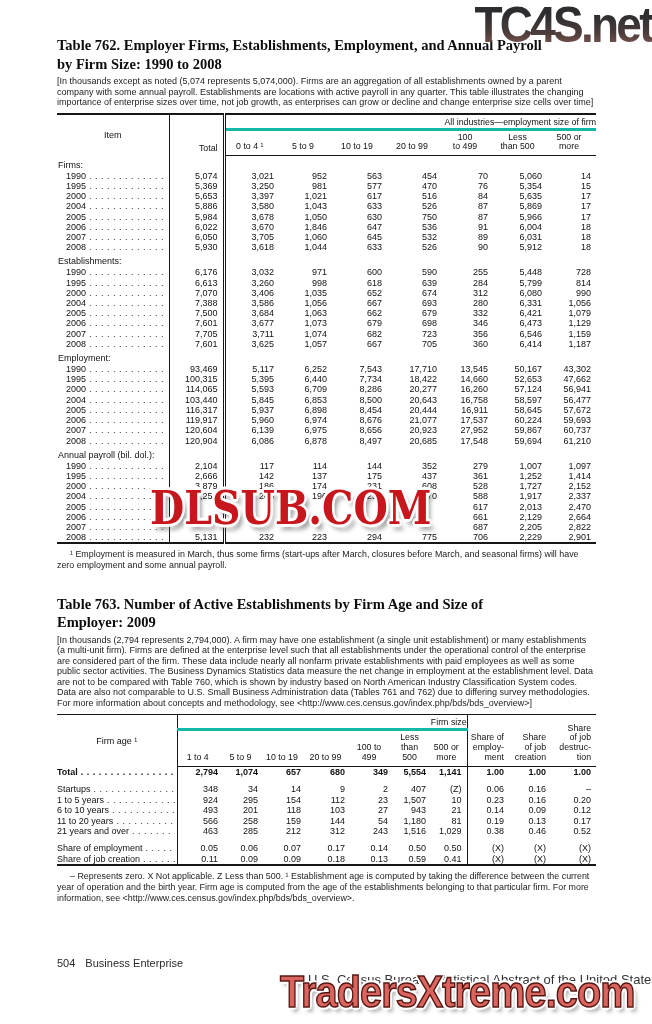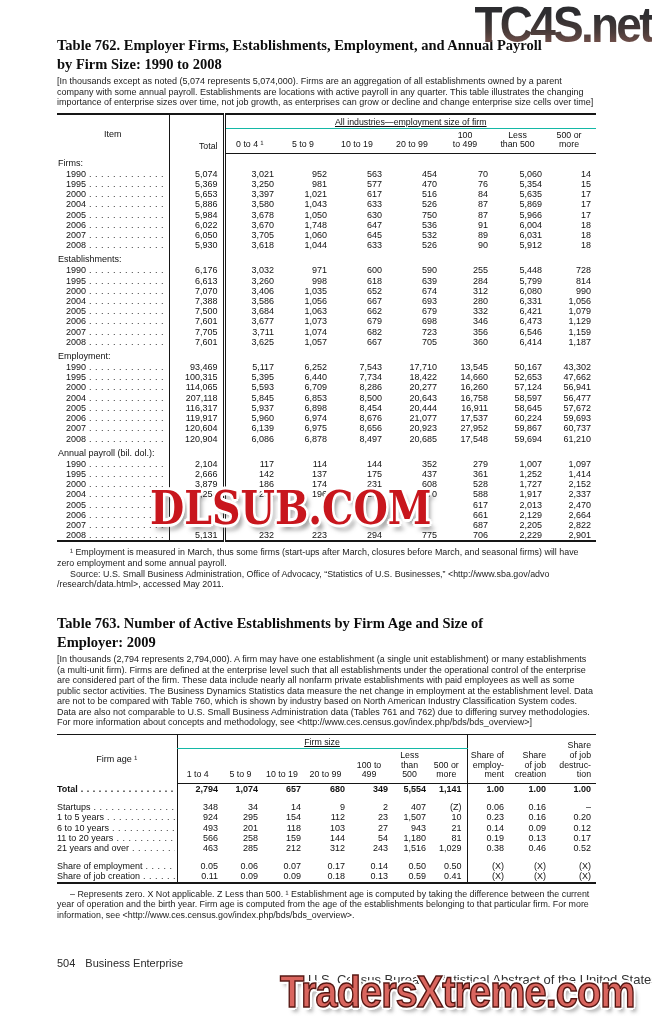--- a/index.html
+++ b/index.html
@@ -28,21 +28,21 @@
   .dots { flex:1 1 auto; overflow:hidden; white-space:nowrap; margin:0 2px 0 3px; color:#222; }
   .dots::after { content:". . . . . . . . . . . . . . . . . . . . . . . . . . . . . . . . . . . ."; letter-spacing:0.5px; }
   .sec-label { padding:4px 0 1px 1px; white-space:nowrap; }
   #t762 .lead { padding-left:9px; }
 
   
   #t762 { margin-top:5px; border-top:2px solid #161616; border-bottom:2px solid #161616; }
   #t762 thead tr.lastHead th { border-bottom:1px solid #161616; }
   .th-item  { text-align:center; vertical-align:middle; font-size:9px; }
   .th-total { text-align:right; vertical-align:bottom; padding:0 5px 3px 0; }
-  .spanner  { text-align:center; border-bottom:1px solid #14b8a6; padding:2px 0 1px 0;text-decoration:underline; }
+  .spanner  { text-align:right; border-bottom:3px solid #14b8a6; padding:2px 0 1px 0; }
   .colhead  { text-align:center; vertical-align:bottom; white-space:pre-line;
               padding:2px 5px 3px 0; line-height:1.12; }
 
   
   #t763 { margin-top:6px; border-top:1.5px solid #161616; border-bottom:2px solid #161616; }
   #t763 thead tr.lastHead th, #t763 thead th.sharehead { border-bottom:1.5px solid #161616; }
   .th-firmage { text-align:center; vertical-align:middle; font-size:9px; }
   .sharehead { text-align:right; vertical-align:bottom; white-space:pre-line;
                padding:2px 5px 3px 0; line-height:1.12; }
   #t763 tr.bold td { font-weight:bold; }
@@ -213,21 +213,21 @@
           </tr>
           <tr>
             <td class="rowlab">
               <div class="lead">
                 <span class="yr">2006</span>
                 <span class="dots"></span>
               </div>
             </td>
             <td class="num vl">6,022</td>
             <td class="num vdl">3,670</td>
-            <td class="num">1,748</td>
+            <td class="num">1,846</td>
             <td class="num">647</td>
             <td class="num">536</td>
             <td class="num">91</td>
             <td class="num">6,004</td>
             <td class="num">18</td>
           </tr>
           <tr>
             <td class="rowlab">
               <div class="lead">
                 <span class="yr">2007</span>
@@ -445,21 +445,21 @@
             <td class="num">57,124</td>
             <td class="num">56,941</td>
           </tr>
           <tr>
             <td class="rowlab">
               <div class="lead">
                 <span class="yr">2004</span>
                 <span class="dots"></span>
               </div>
             </td>
-            <td class="num vl">207,118</td>
+            <td class="num vl">103,440</td>
             <td class="num vdl">5,845</td>
             <td class="num">6,853</td>
             <td class="num">8,500</td>
             <td class="num">20,643</td>
             <td class="num">16,758</td>
             <td class="num">58,597</td>
             <td class="num">56,477</td>
           </tr>
           <tr>
             <td class="rowlab">
@@ -655,21 +655,20 @@
             <td class="num">294</td>
             <td class="num">775</td>
             <td class="num">706</td>
             <td class="num">2,229</td>
             <td class="num">2,901</td>
           </tr>
         </tbody>
     </table>
 
     <p class="fnote first">¹ Employment is measured in March, thus some firms (start-ups after March, closures before March, and seasonal firms) will have zero employment and some annual payroll.</p>
-    <p class="fnote">Source: U.S. Small Business Administration, Office of Advocacy, “Statistics of U.S. Businesses,” &lt;http://www.sba.gov/advo /research/data.html&gt;, accessed May 2011.</p>
 
     <h1 class="t763-title">Table 763. Number of Active Establishments by Firm Age and Size of
 Employer: 2009</h1>
     <p class="intro">[In thousands (2,794 represents 2,794,000). A firm may have one establishment (a single unit establishment) or many establishments (a multi-unit firm). Firms are defined at the enterprise level such that all establishments under the operational control of the enterprise are considered part of the firm. These data include nearly all nonfarm private establishments with paid employees as well as some public sector activities. The Business Dynamics Statistics data measure the net change in employment at the establishment level. Data are not to be compared with Table 760, which is shown by industry based on North American Industry Classification System codes. Data are also not comparable to U.S. Small Business Administration data (Tables 761 and 762) due to differing survey methodologies. For more information about concepts and methodology, see &lt;http://www.ces.census.gov/index.php/bds/bds_overview&gt;]</p>
 
     <table id="t763">
       <colgroup>
         <col style="width:120px">
           <col style="width:46px">
           <col style="width:40px">

